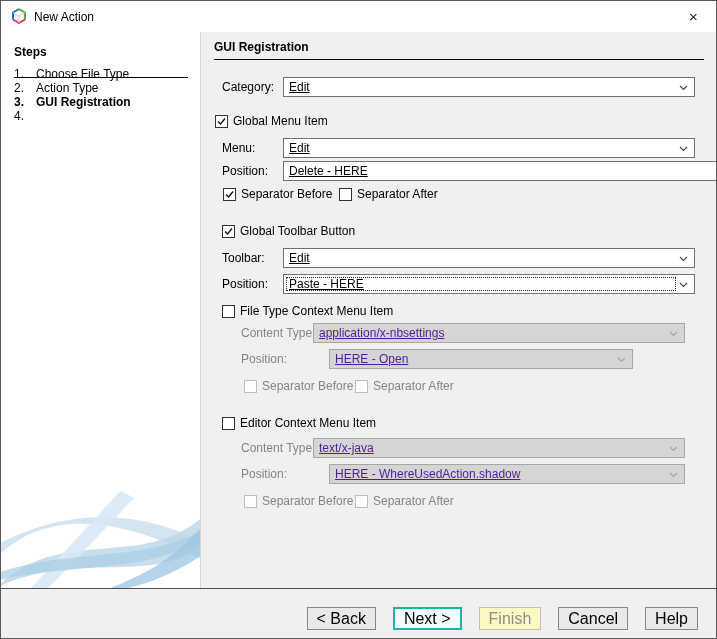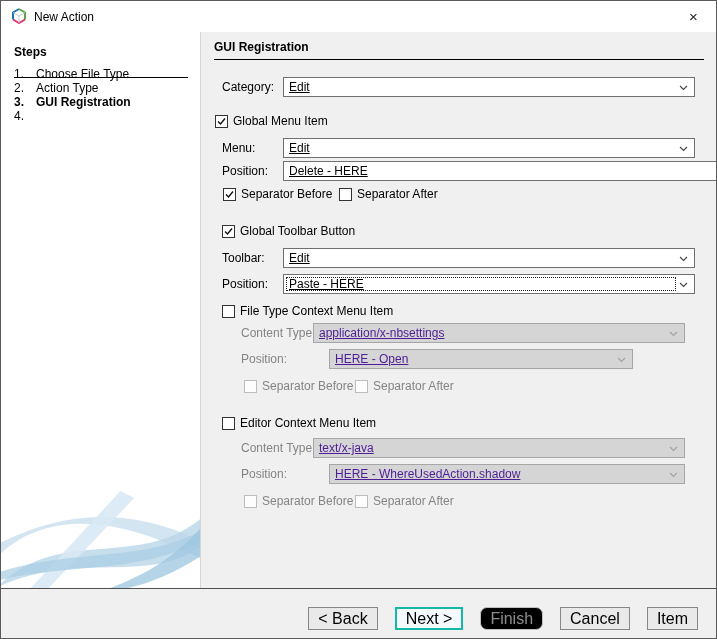--- a/index.html
+++ b/index.html
@@ -74,21 +74,21 @@
     background:#f0f0f0;border-top:1px solid #4f4f4f;
   }
   .btn-row{position:absolute;right:20px;top:18px;display:flex;gap:17px;}
   .btn{
     min-width:48px;height:23px;box-sizing:border-box;padding:8px 9px;
     background:#e9e9e9;border:1px solid #878787;
     font-family:inherit;font-size:16px;color:#000;
     display:flex;align-items:center;justify-content:center;cursor:pointer;
   }
   .btn.default-focused{border:2px solid #14b8a6;background:#f4f9fd;}
-  .btn.disabled{background:#000000;border-color:#c0c0c0;color:#8d8d8d;cursor:default;border-radius:7px;}
+  .btn.disabled{background:#fef9c3;border-color:#c0c0c0;color:#8d8d8d;cursor:default;}
 </style>
 </head>
 <body>
 
 <div class="dialog">
 
   <div class="titlebar">
     <svg class="app-icon" viewBox="0 0 16 16">
       <polygon points="8,1 14,4.5 14,11.5 8,15 2,11.5 2,4.5" fill="#ffffff"></polygon>
       <polyline points="2,11.5 2,4.5 8,1" fill="none" stroke="#1a72b8" stroke-width="2"></polyline>
@@ -270,17 +270,17 @@
       </div>
     </div>
   </div>
 
   <div class="buttonbar">
     <div class="btn-row">
       <button class="btn">&lt; Back</button>
       <button class="btn default-focused">Next &gt;</button>
       <button class="btn disabled">Finish</button>
       <button class="btn">Cancel</button>
-      <button class="btn">Item</button>
+      <button class="btn">Help</button>
     </div>
   </div>
 
 </div>
 
 </body></html>

